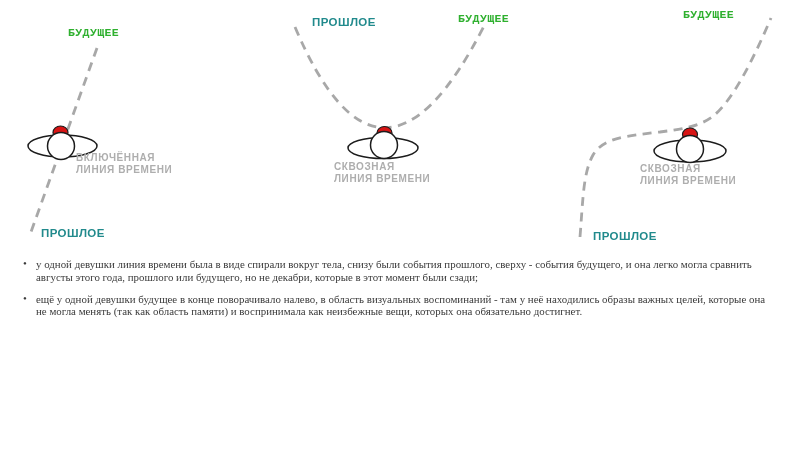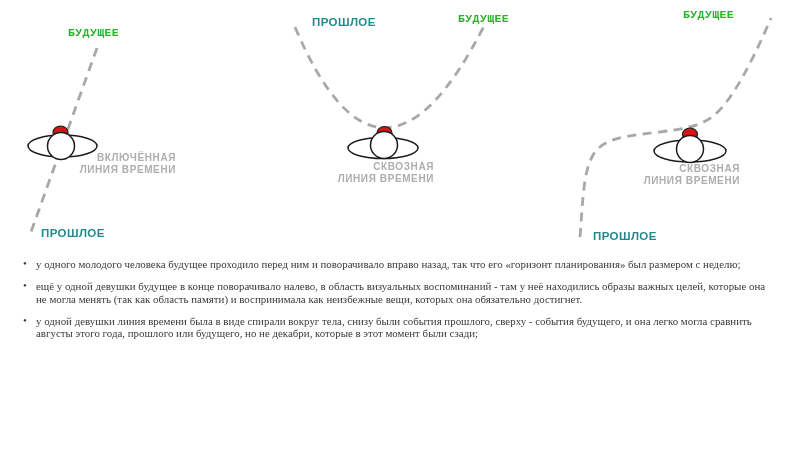--- a/index.html
+++ b/index.html
@@ -14,21 +14,21 @@
   .body-shape { fill:#ffffff; stroke:#1c1c1c; stroke-width:1.5; }
   .nose-shape { fill:#d81414; stroke:#1c1c1c; stroke-width:1.2; }
   .dirlbl {
     position:absolute; font-weight:bold; font-size:11.5px;
     letter-spacing:0.4px; white-space:nowrap;
   }
   .future { color:#2fb02f;font-family:Liberation Mono, monospace; }
   .past { color:#218a8c; }
   .typelbl {
     position:absolute; color:#aeaeae; font-weight:bold; font-size:10px;
-    line-height:11.5px; letter-spacing:0.6px; text-align:right;
+    line-height:11.5px; letter-spacing:0.6px; text-align:left;
   }
   .bullets {
     position:absolute; left:22px; top:258px; width:753px;
     margin:0; padding:0; list-style:none;
     font-family:"Liberation Serif", serif;
     font-size:10.9px; line-height:1.15; color:#3a3a3a;
   }
   .bullets li { position:relative; padding-left:14px; margin-bottom:9.5px; }
   .bullets li::before { content:"\2022"; position:absolute; left:1px; top:-1px; font-size:11px; }
   .bullets li.bold { font-weight:bold; }
@@ -99,18 +99,17 @@
     </svg>
     <div class="dirlbl future">БУДУЩЕЕ</div>
     <div class="dirlbl past">ПРОШЛОЕ</div>
     <div class="typelbl">
       <div>СКВОЗНАЯ</div>
       <div>ЛИНИЯ ВРЕМЕНИ</div>
     </div>
   </div>
 
   <ul class="bullets">
-    <li>у одного молодого человека будущее проходило перед ним и поворачивало вправо назад, так что его «горизонт планирования» был размером с неделю;</li>
+    <li>у одной девушки линия времени была в виде спирали вокруг тела, снизу были события прошлого, сверху - события будущего, и она легко могла сравнить августы этого года, прошлого или будущего, но не декабри, которые в этот момент были сзади;</li>
     <li>ещё у одной девушки будущее в конце поворачивало налево, в область визуальных воспоминаний - там у неё находились образы важных целей, которые она не могла менять (так как область памяти) и воспринимала как неизбежные вещи, которых она обязательно достигнет.</li>
-    <li>у одной девушки линия времени была в виде спирали вокруг тела, снизу были события прошлого, сверху - события будущего, и она легко могла сравнить августы этого года, прошлого или будущего, но не декабри, которые в этот момент были сзади;</li>
   </ul>
 
 </div>
 
 </body></html>

